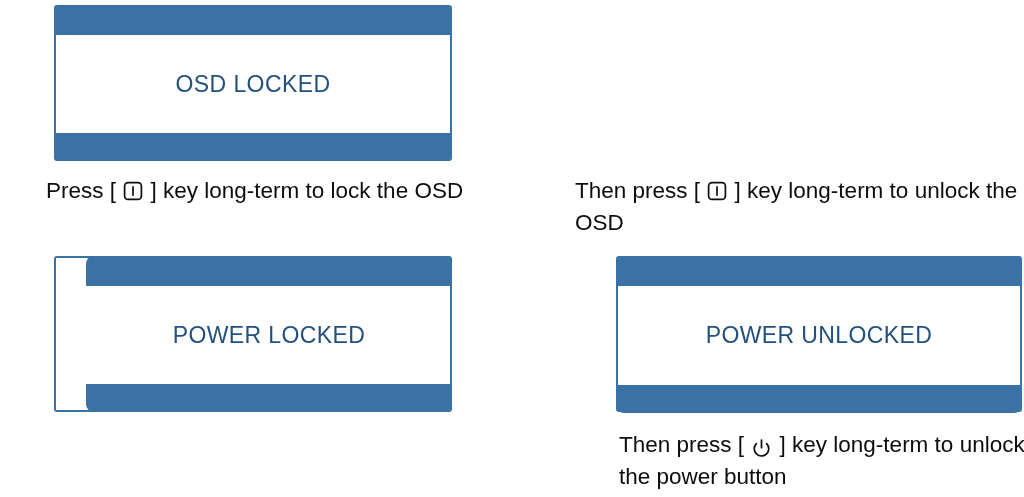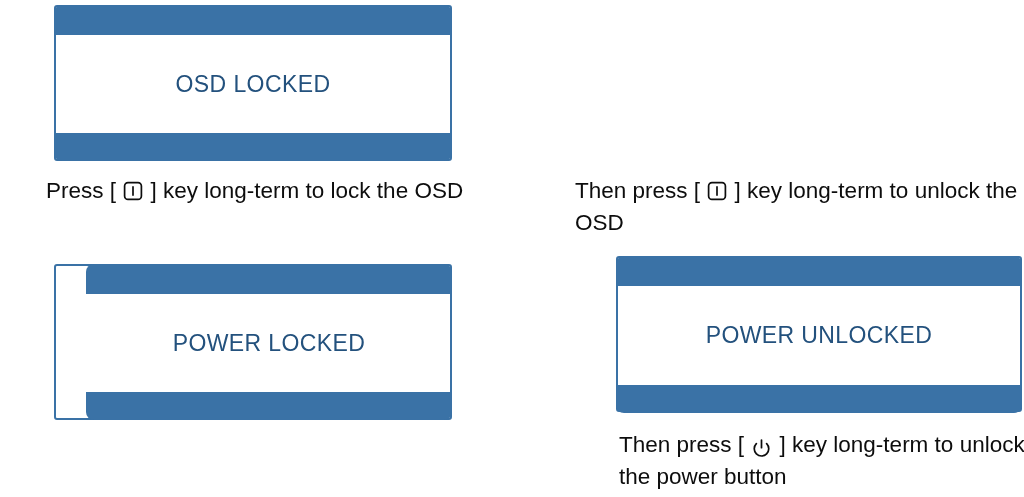--- a/index.html
+++ b/index.html
@@ -106,21 +106,21 @@
   </div>
 
 
   <div class="caption" style="left:529px; top:176px; width:462px;">
     <span>Then press [ </span><span class="inline-icon"><svg class="menu-key-icon" viewBox="0 0 20 20" xmlns="http://www.w3.org/2000/svg">
           <rect x="1.6" y="1.6" width="16.8" height="16.8" rx="3.4" ry="3.4" fill="none" stroke="#0d0d0d" stroke-width="1.7"></rect>
           <line x1="10" y1="5.3" x2="10" y2="14.7" stroke="#0d0d0d" stroke-width="1.7"></line>
         </svg></span><span> ] key long-term to unlock the OSD</span>
   </div>
 
-  <div class="osd-panel" style="left:8px; top:264px; width:398px; height:156px;padding-left:32px;">
+  <div class="osd-panel" style="left:8px; top:256px; width:398px; height:156px;padding-left:32px;">
     <div class="osd-bar top" style="height:30px;"></div>
     <div class="osd-body">
       <span class="osd-text">POWER LOCKED</span>
     </div>
     <div class="osd-bar bottom" style="height:28px;"></div>
   </div>
 
 
   <div class="osd-panel" style="left:570px; top:256px; width:406px; height:156px;gap:36px;">
     <div class="osd-bar top" style="height:30px;"></div>

